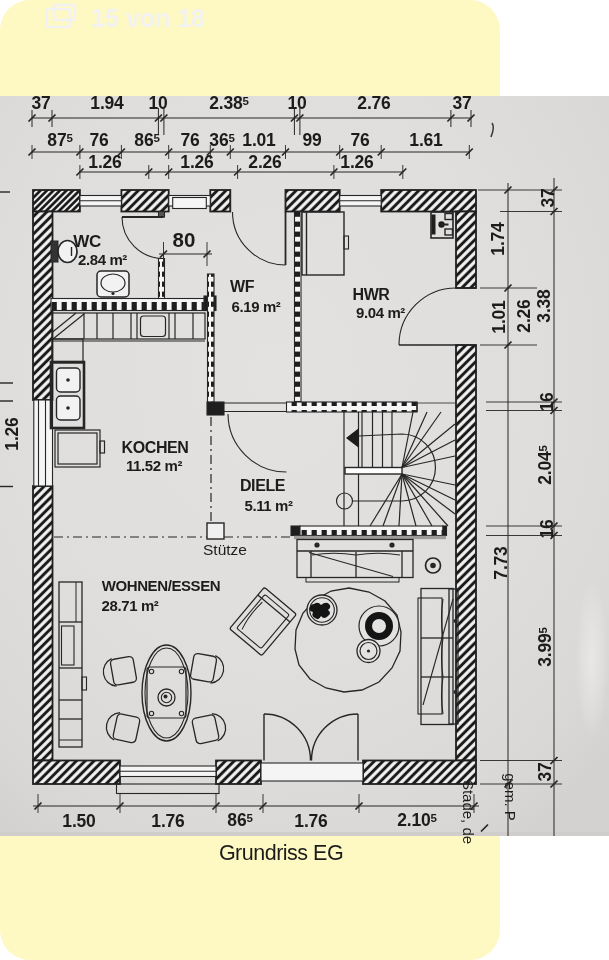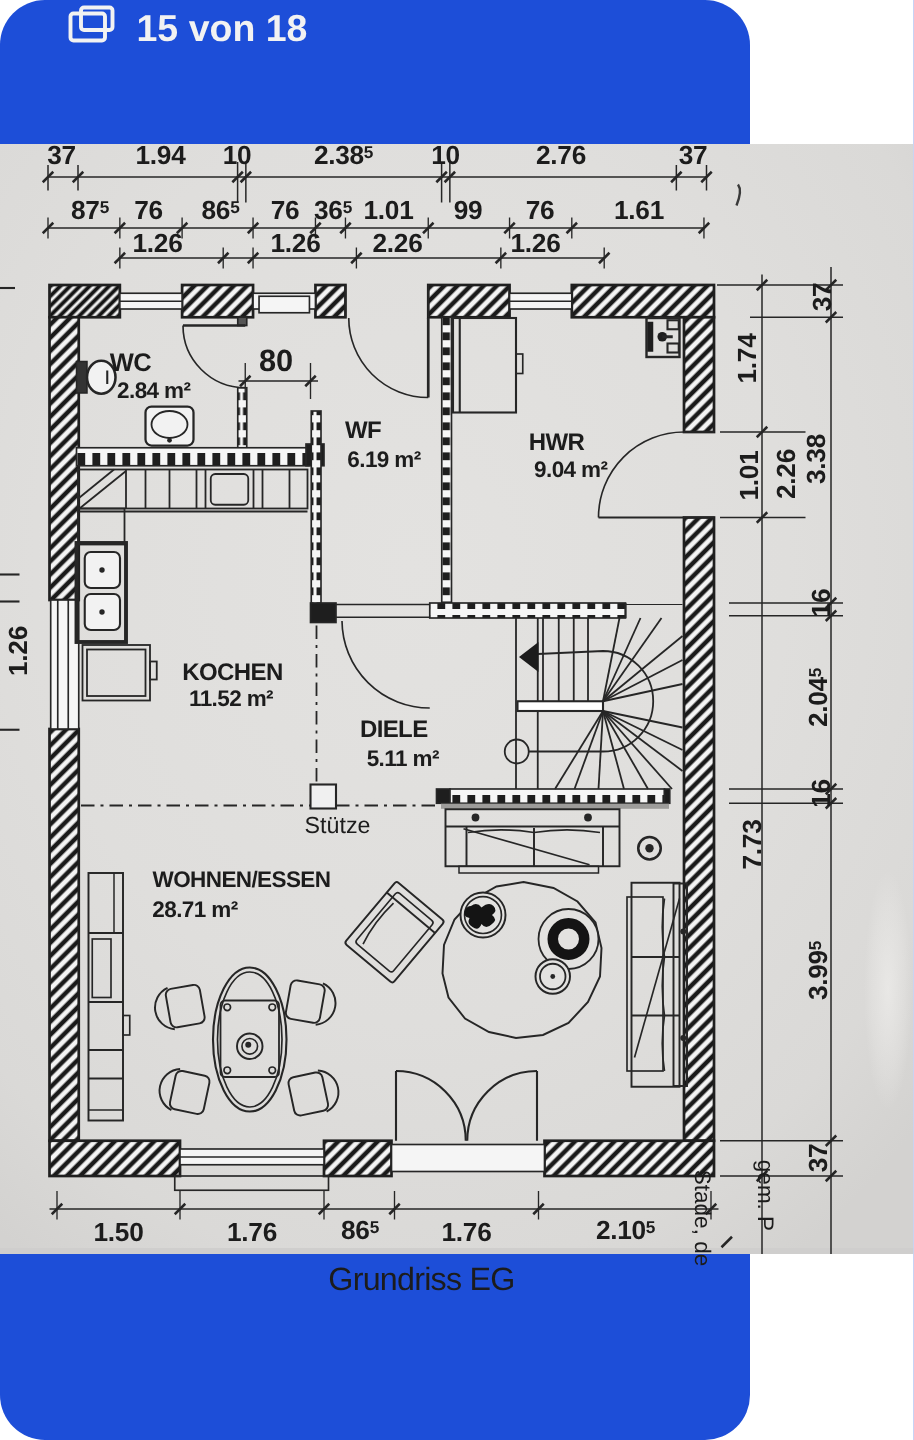--- a/index.html
+++ b/index.html
@@ -1,16 +1,16 @@
 <!DOCTYPE html>
 <html><head>
 <meta charset="utf-8">
 <style>
   html,body{margin:0;padding:0;background:#fff;width:609px;height:960px;overflow:hidden;}
-  #page{position:relative;width:500px;height:960px;background:#1d4ed8;font-family:"Liberation Sans",sans-serif;border-radius:30px;}
+  #page{position:relative;width:500px;height:960px;background:#fef9c3;font-family:"Liberation Sans",sans-serif;border-radius:30px;}
   svg{position:absolute;left:0;top:0;}
   text{fill:#1c1c1c;}
   .dim{font-size:17.5px;font-weight:bold;letter-spacing:-0.2px;}
   .dims{font-size:11.5px;font-weight:bold;}
   .room{font-size:16px;font-weight:bold;letter-spacing:-0.4px;}
   .room2{font-size:15px;font-weight:bold;letter-spacing:-0.4px;}
 </style>
 </head>
 <body>
 <div id="page">

